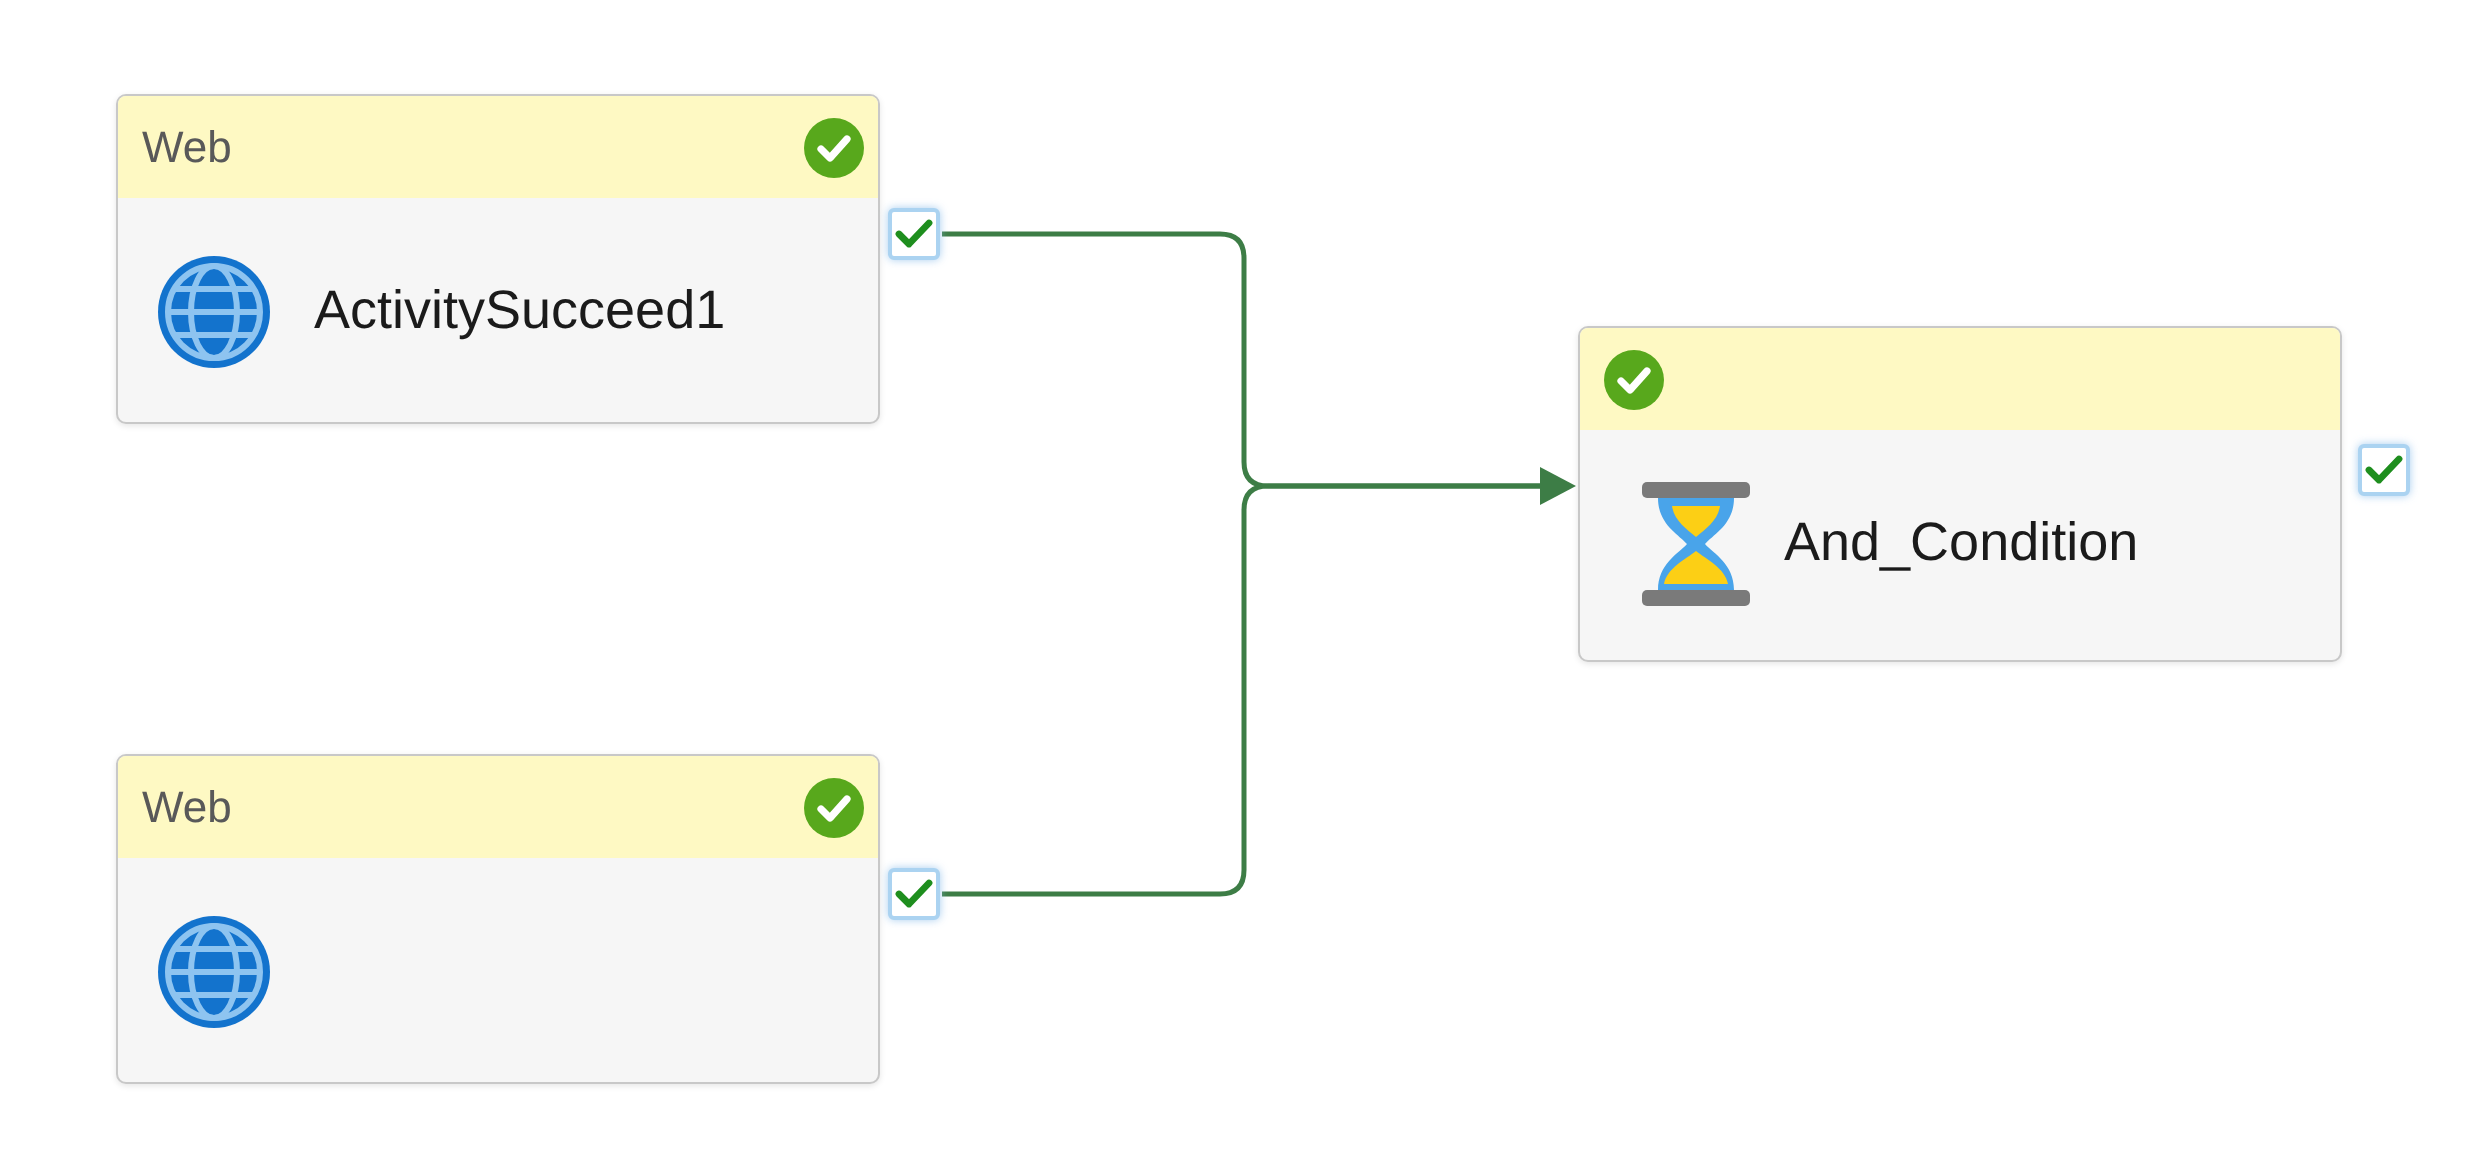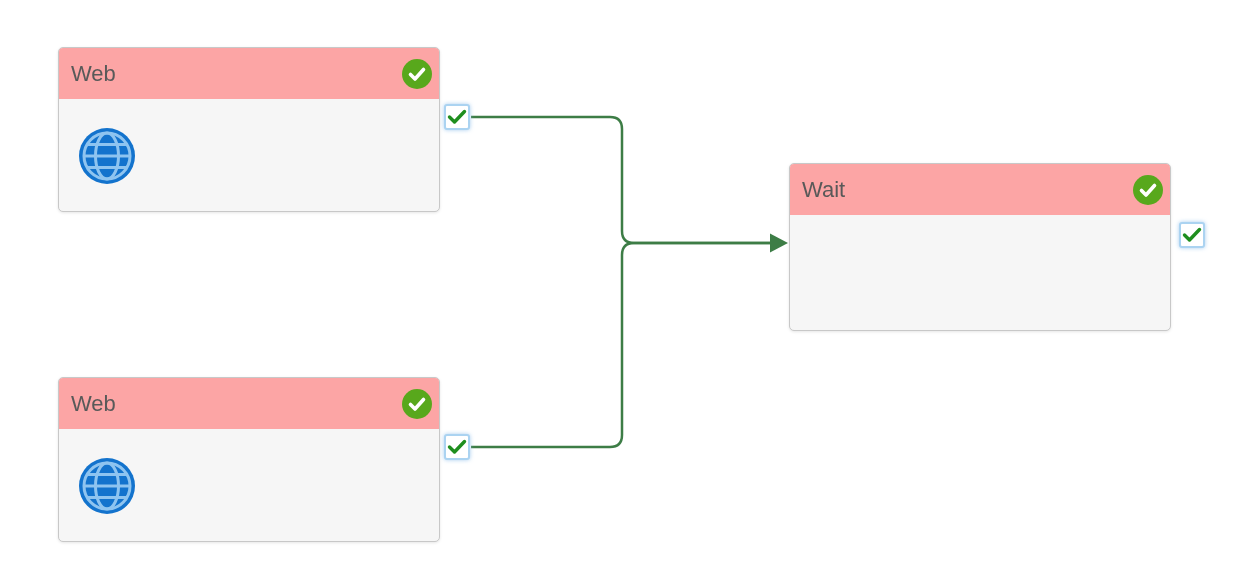--- a/index.html
+++ b/index.html
@@ -35,21 +35,21 @@
     background: #f6f6f6;
     border: 1px solid #c8c8c8;
     border-radius: 5px;
     box-shadow: 0 1px 3px rgba(0,0,0,0.10);
     z-index: 2;
     box-sizing: border-box;
     cursor: pointer;
   }
   .node-header {
     height: 51px;
-    background: #fca5a5;
+    background: #fef9c3;
     border-radius: 4px 4px 0 0;
     display: flex;
     align-items: center;
     padding: 0 7px 0 12px;
     box-sizing: border-box;
   }
   .type-label {
     flex: 1;
     font-size: 22px;
     color: #595959;
@@ -128,20 +128,21 @@
           <circle cx="29" cy="29" r="28" fill="#1373cd"></circle>
           <g fill="none" stroke="#8ec4f0" stroke-width="3">
             <circle cx="29" cy="29" r="23"></circle>
             <ellipse cx="29" cy="29" rx="11.5" ry="23"></ellipse>
             <line x1="6" y1="29" x2="52" y2="29"></line>
             <line x1="9" y1="17.5" x2="49" y2="17.5"></line>
             <line x1="9" y1="40.5" x2="49" y2="40.5"></line>
           </g>
         </svg>
       </span>
+      <span class="activity-name">ActivitySucceed1</span>
     </div>
   </div>
 
   <div class="node" style="left:58px; top:377px;">
     <div class="node-header">
       <span class="type-label">Web</span>
       <span class="status-badge">
         <svg width="30" height="30" viewBox="0 0 30 30">
           <polyline points="8.5,15.5 13,20 21.5,10.5" fill="none" stroke="#ffffff" stroke-width="3.6" stroke-linecap="round" stroke-linejoin="round"></polyline>
         </svg>
@@ -158,26 +159,37 @@
             <line x1="9" y1="17.5" x2="49" y2="17.5"></line>
             <line x1="9" y1="40.5" x2="49" y2="40.5"></line>
           </g>
         </svg>
       </span>
     </div>
   </div>
 
   <div class="node" style="left:789px; top:163px; height:168px;">
     <div class="node-header">
-      <span class="type-label">Wait</span>
       <span class="status-badge">
         <svg width="30" height="30" viewBox="0 0 30 30">
           <polyline points="8.5,15.5 13,20 21.5,10.5" fill="none" stroke="#ffffff" stroke-width="3.6" stroke-linecap="round" stroke-linejoin="round"></polyline>
         </svg>
       </span>
+    </div>
+    <div class="node-body" style="padding-left:29px;">
+      <span class="node-icon">
+        <svg width="58" height="62" viewBox="0 0 58 62">
+          <path d="M10 8 H48 C48 21 38 26 33.5 31 C38 36 48 41 48 54 H10 C10 41 20 36 24.5 31 C20 26 10 21 10 8 Z" fill="#49a4ea"></path>
+          <path d="M17 12 H41 C40 19 34 23.5 29 27.5 C24 23.5 18 19 17 12 Z" fill="#fccf15"></path>
+          <path d="M13 51 H45 C43.5 43 34 38.5 29 34.5 C24 38.5 14.5 43 13 51 Z" fill="#fccf15"></path>
+          <rect x="2" y="0" width="54" height="8" rx="2.5" fill="#7a7a7a"></rect>
+          <rect x="2" y="54" width="54" height="8" rx="2.5" fill="#7a7a7a"></rect>
+        </svg>
+      </span>
+      <span class="activity-name" style="margin-left:15px;">And_Condition</span>
     </div>
   </div>
 
   <div class="port" style="left:444px; top:104px;">
     <svg width="22" height="22" viewBox="0 0 22 22">
       <polyline points="3.5,11 8.5,16 18.5,5.5" fill="none" stroke="#1e8e1e" stroke-width="3.4" stroke-linecap="round" stroke-linejoin="round"></polyline>
     </svg>
   </div>
 
   <div class="port" style="left:444px; top:434px;">

